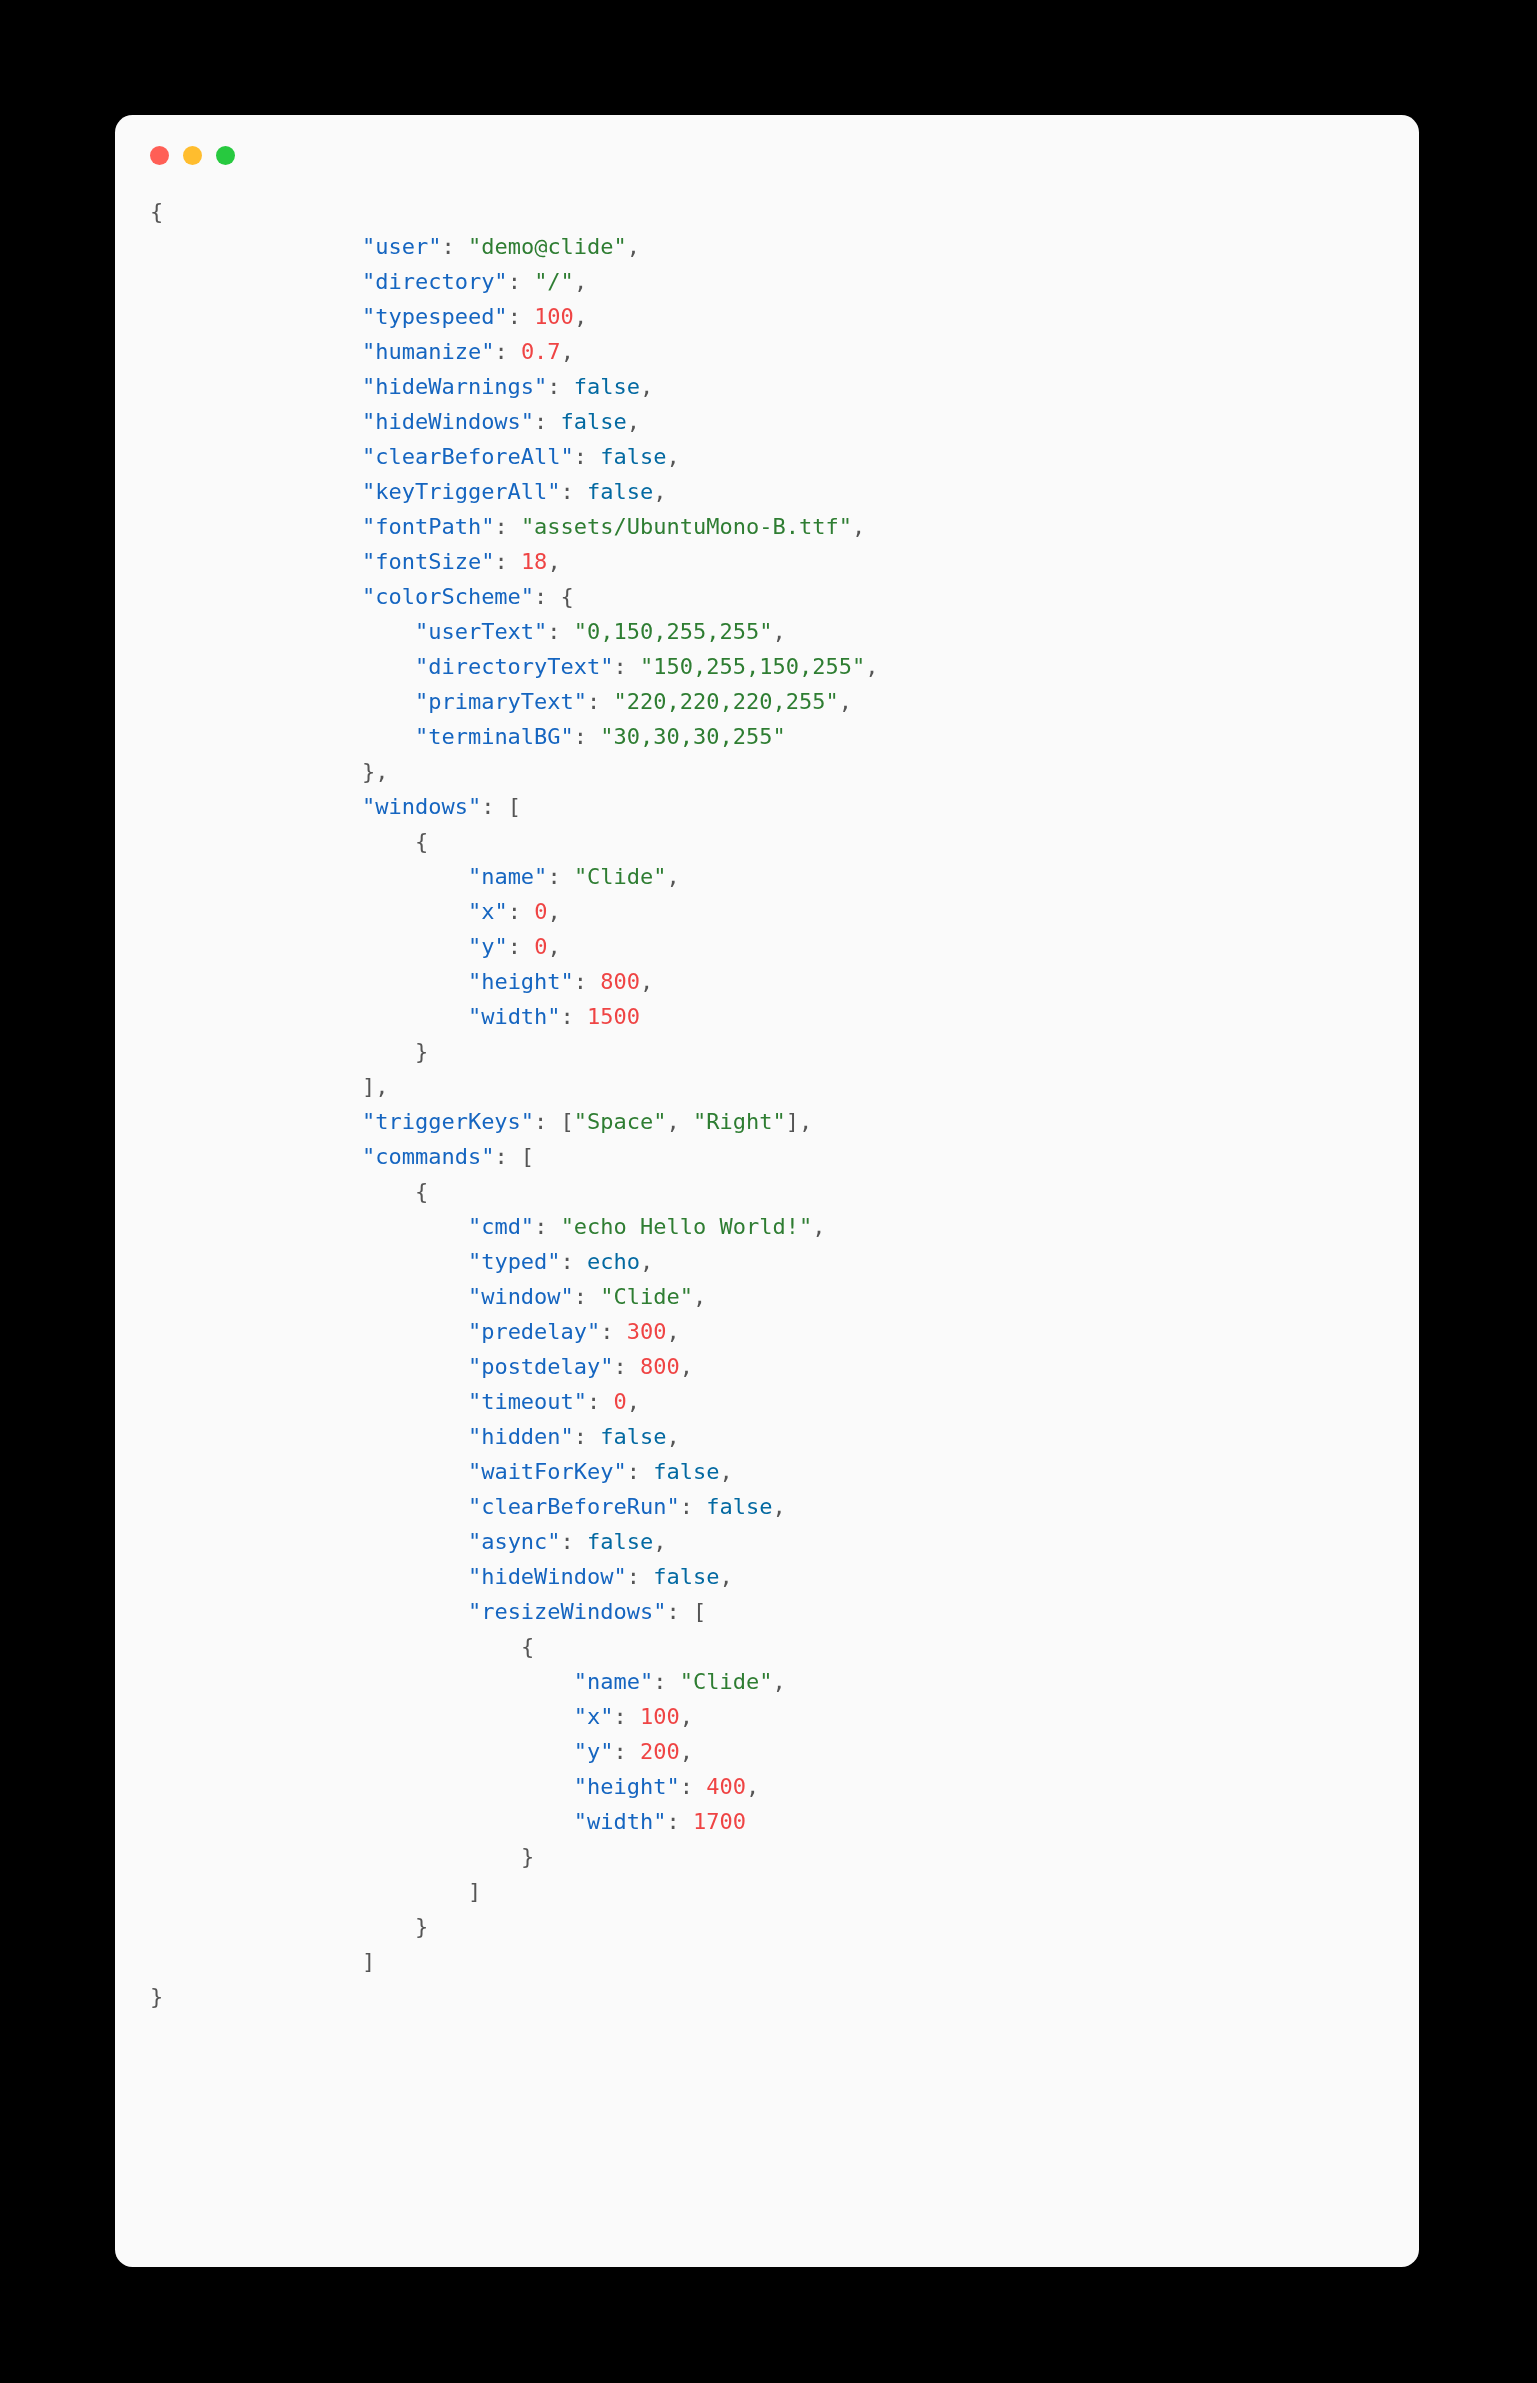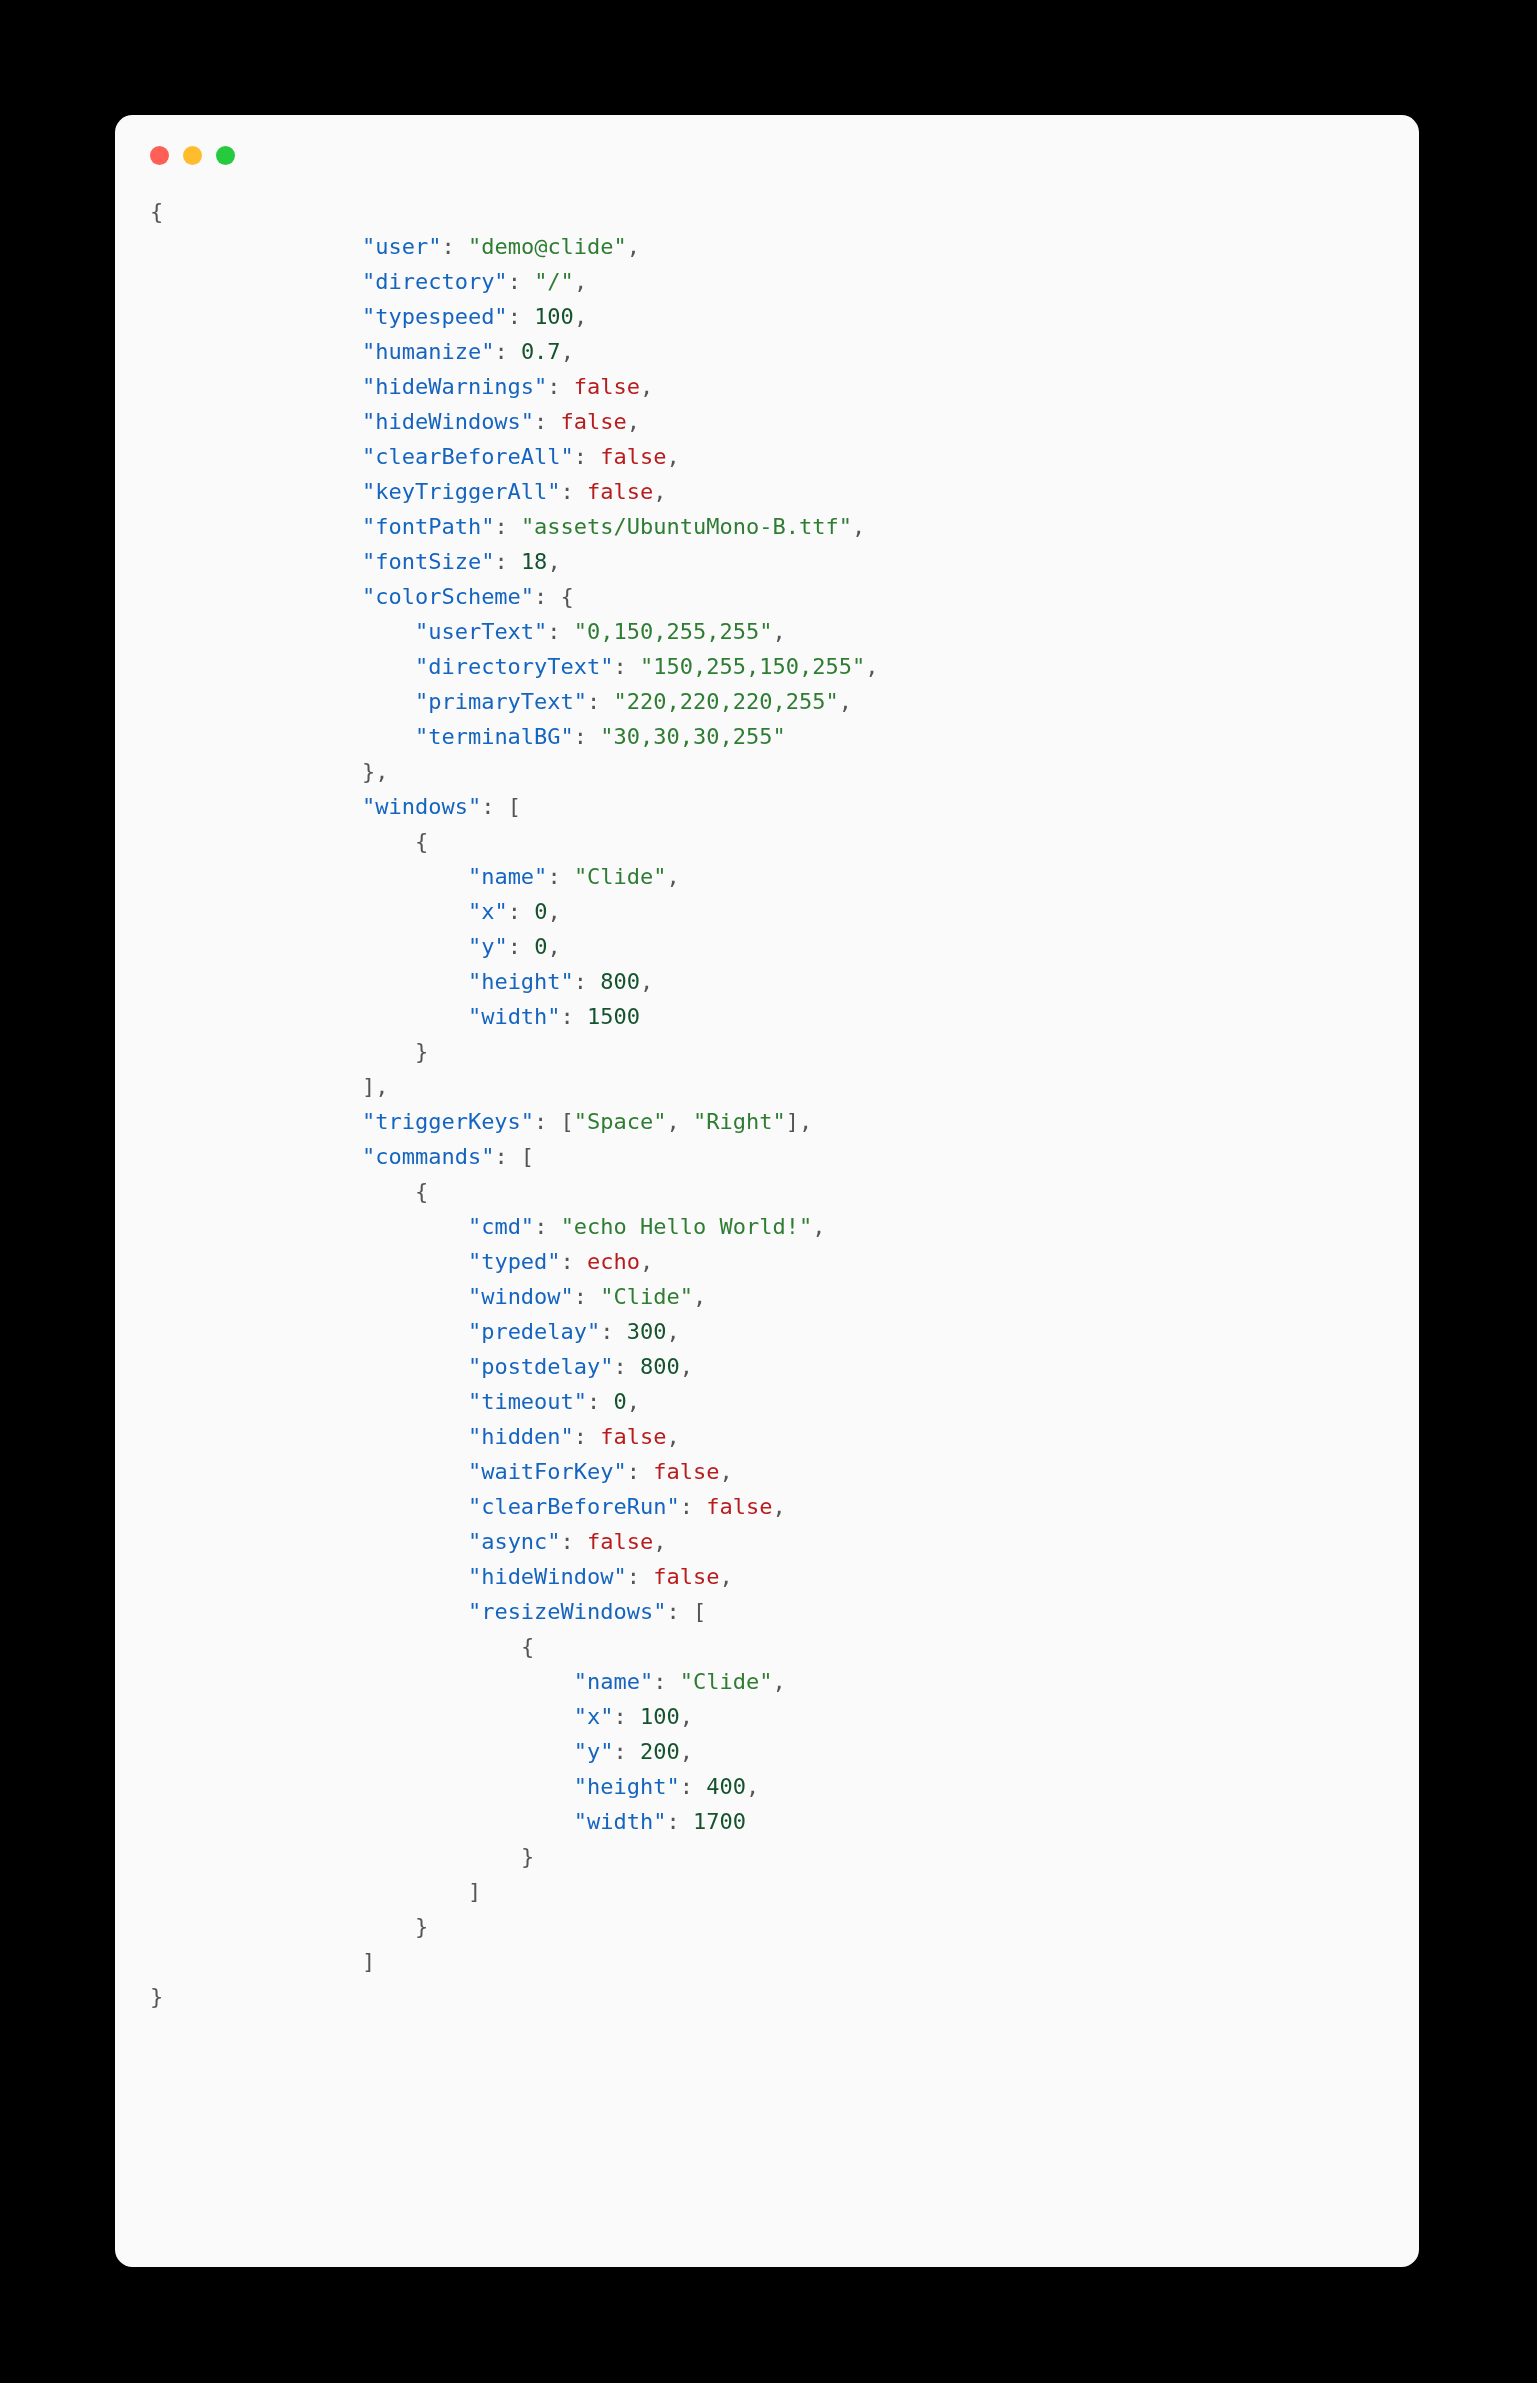--- a/index.html
+++ b/index.html
@@ -40,22 +40,22 @@
     margin: 0;
     font-family: "Menlo", "Consolas", "DejaVu Sans Mono", monospace;
     font-size: 22px;
     line-height: 35px;
     white-space: pre;
     color: #333;
   }
   .pun  { color: #555; }          
   .key  { color: #1565c0; }       
   .str  { color: #2e7d32; }       
-  .num  { color: #14532d; }       
-  .bool { color: #b91c1c; }       
+  .num  { color: #ef4444; }       
+  .bool { color: #0369a1; }       
 </style>
 </head>
 <body>
 
 <div class="frame">
   <div class="traffic">
     <div class="dot red"></div>
     <div class="dot yellow"></div>
     <div class="dot green"></div>
   </div>

